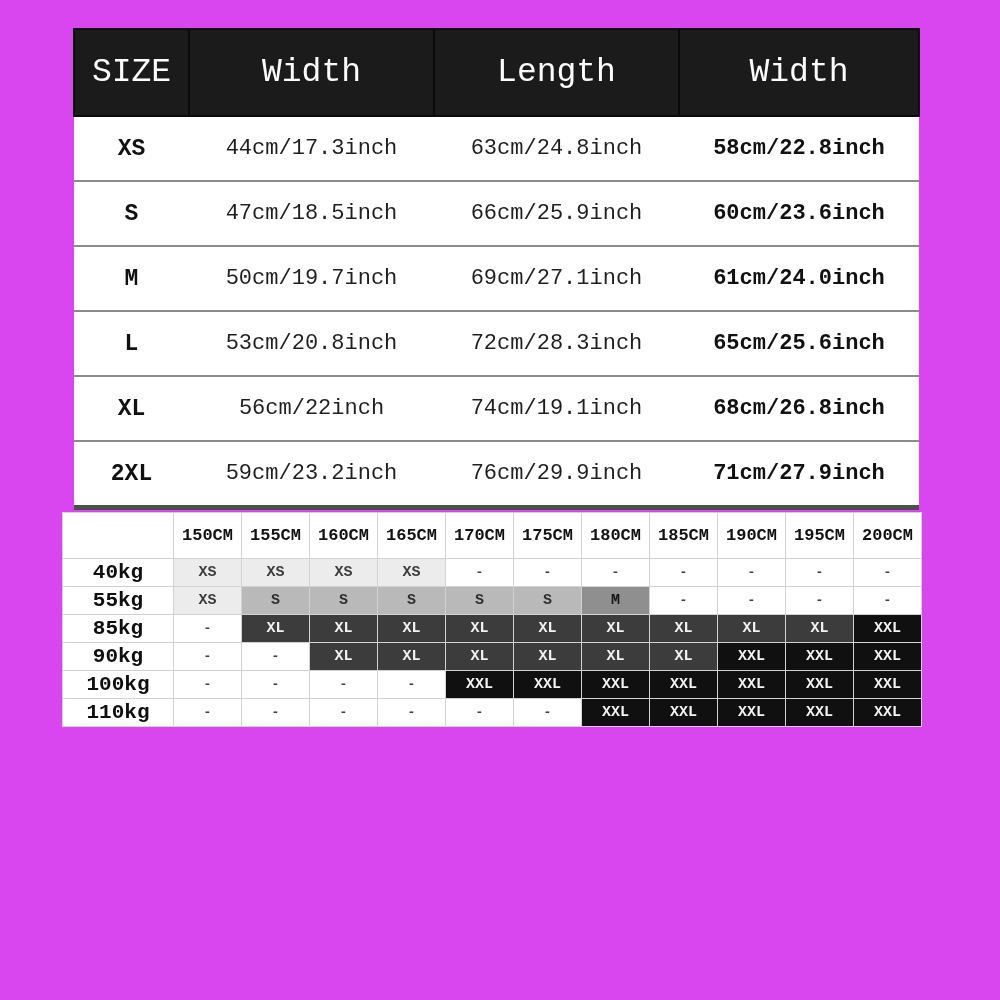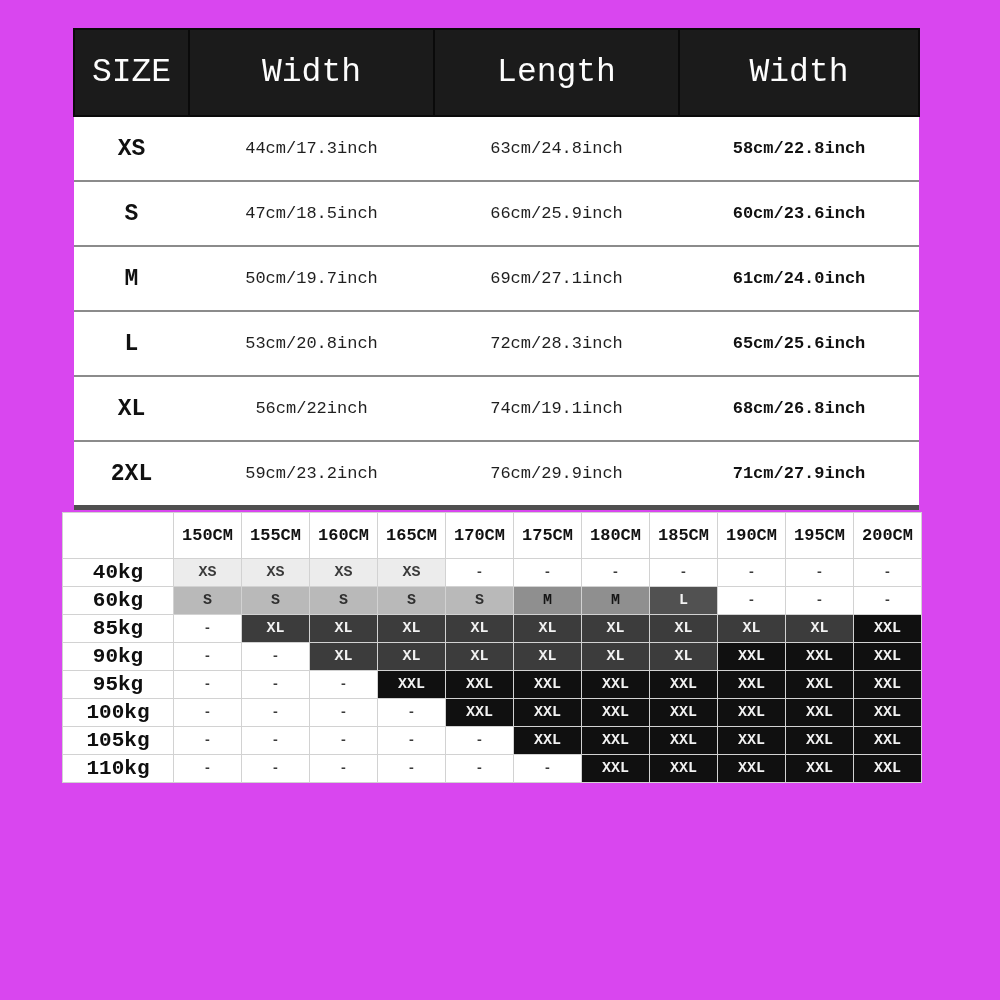--- a/index.html
+++ b/index.html
@@ -8,21 +8,21 @@
     font-family:Liberation Mono, monospace;overflow:hidden;
   }
   
   #spec{position:absolute;left:73px;top:28px;width:845px;border-collapse:collapse;table-layout:fixed;}
   #spec thead th{
     background:#1b1b1b;color:#fdfdfd;font-size:33px;font-weight:400;
     height:83px;text-align:center;vertical-align:middle;border:2px solid #0a0a0a;
   }
   #spec tbody td{
     height:61px;text-align:center;vertical-align:middle;
-    font-size:17px;color:#1f1f1f;background:#ffffff;border-bottom:2px solid #8b8b8b;
+    font-size:22px;color:#1f1f1f;background:#ffffff;border-bottom:2px solid #8b8b8b;
   }
   #spec tbody td.size{font-weight:700;font-size:23px;color:#111;}
   #spec tbody td.sleeve{font-weight:700;color:#111;}
   #spec tbody tr:last-child td{border-bottom:5px solid #4f4f4f;}
   
   #matrix{position:absolute;left:62px;top:512px;width:860px;border-collapse:collapse;table-layout:fixed;}
   #matrix th,#matrix td{border:1px solid #d2d2d2;text-align:center;vertical-align:middle;overflow:hidden;padding:0;}
   #matrix thead th{height:45px;font-size:17px;font-weight:700;color:#121212;background:#ffffff;}
   #matrix td.rowlabel{height:27px;font-size:21px;font-weight:700;color:#0f0f0f;background:#ffffff;}
   #matrix td.cell{height:27px;font-size:15px;font-weight:700;}
@@ -128,29 +128,29 @@
           <td class="cell" style="background: rgb(236, 236, 236); color: rgb(58, 58, 58);">XS</td>
           <td class="cell dash" style="background: rgb(255, 255, 255); color: rgb(58, 58, 58);">-</td>
           <td class="cell dash" style="background: rgb(255, 255, 255); color: rgb(58, 58, 58);">-</td>
           <td class="cell dash" style="background: rgb(255, 255, 255); color: rgb(58, 58, 58);">-</td>
           <td class="cell dash" style="background: rgb(255, 255, 255); color: rgb(58, 58, 58);">-</td>
           <td class="cell dash" style="background: rgb(255, 255, 255); color: rgb(58, 58, 58);">-</td>
           <td class="cell dash" style="background: rgb(255, 255, 255); color: rgb(58, 58, 58);">-</td>
           <td class="cell dash" style="background: rgb(255, 255, 255); color: rgb(58, 58, 58);">-</td>
         </tr>
         <tr>
-          <td class="rowlabel">60kg</td>
+          <td class="rowlabel">55kg</td>
+          <td class="cell" style="background: rgb(236, 236, 236); color: rgb(58, 58, 58);">XS</td>
           <td class="cell" style="background: rgb(185, 185, 185); color: rgb(46, 46, 46);">S</td>
           <td class="cell" style="background: rgb(185, 185, 185); color: rgb(46, 46, 46);">S</td>
           <td class="cell" style="background: rgb(185, 185, 185); color: rgb(46, 46, 46);">S</td>
           <td class="cell" style="background: rgb(185, 185, 185); color: rgb(46, 46, 46);">S</td>
           <td class="cell" style="background: rgb(185, 185, 185); color: rgb(46, 46, 46);">S</td>
           <td class="cell" style="background: rgb(143, 143, 143); color: rgb(20, 20, 20);">M</td>
-          <td class="cell" style="background: rgb(143, 143, 143); color: rgb(20, 20, 20);">M</td>
-          <td class="cell" style="background: rgb(81, 81, 81); color: rgb(242, 242, 242);">L</td>
+          <td class="cell dash" style="background: rgb(255, 255, 255); color: rgb(58, 58, 58);">-</td>
           <td class="cell dash" style="background: rgb(255, 255, 255); color: rgb(58, 58, 58);">-</td>
           <td class="cell dash" style="background: rgb(255, 255, 255); color: rgb(58, 58, 58);">-</td>
           <td class="cell dash" style="background: rgb(255, 255, 255); color: rgb(58, 58, 58);">-</td>
         </tr>
         <tr>
           <td class="rowlabel">85kg</td>
           <td class="cell dash" style="background: rgb(255, 255, 255); color: rgb(58, 58, 58);">-</td>
           <td class="cell" style="background: rgb(60, 60, 60); color: rgb(242, 242, 242);">XL</td>
           <td class="cell" style="background: rgb(60, 60, 60); color: rgb(242, 242, 242);">XL</td>
           <td class="cell" style="background: rgb(60, 60, 60); color: rgb(242, 242, 242);">XL</td>
@@ -170,54 +170,26 @@
           <td class="cell" style="background: rgb(60, 60, 60); color: rgb(242, 242, 242);">XL</td>
           <td class="cell" style="background: rgb(60, 60, 60); color: rgb(242, 242, 242);">XL</td>
           <td class="cell" style="background: rgb(60, 60, 60); color: rgb(242, 242, 242);">XL</td>
           <td class="cell" style="background: rgb(60, 60, 60); color: rgb(242, 242, 242);">XL</td>
           <td class="cell" style="background: rgb(60, 60, 60); color: rgb(242, 242, 242);">XL</td>
           <td class="cell" style="background: rgb(16, 16, 16); color: rgb(242, 242, 242);">XXL</td>
           <td class="cell" style="background: rgb(16, 16, 16); color: rgb(242, 242, 242);">XXL</td>
           <td class="cell" style="background: rgb(16, 16, 16); color: rgb(242, 242, 242);">XXL</td>
         </tr>
         <tr>
-          <td class="rowlabel">95kg</td>
-          <td class="cell dash" style="background: rgb(255, 255, 255); color: rgb(58, 58, 58);">-</td>
-          <td class="cell dash" style="background: rgb(255, 255, 255); color: rgb(58, 58, 58);">-</td>
-          <td class="cell dash" style="background: rgb(255, 255, 255); color: rgb(58, 58, 58);">-</td>
-          <td class="cell" style="background: rgb(16, 16, 16); color: rgb(242, 242, 242);">XXL</td>
-          <td class="cell" style="background: rgb(16, 16, 16); color: rgb(242, 242, 242);">XXL</td>
-          <td class="cell" style="background: rgb(16, 16, 16); color: rgb(242, 242, 242);">XXL</td>
-          <td class="cell" style="background: rgb(16, 16, 16); color: rgb(242, 242, 242);">XXL</td>
-          <td class="cell" style="background: rgb(16, 16, 16); color: rgb(242, 242, 242);">XXL</td>
-          <td class="cell" style="background: rgb(16, 16, 16); color: rgb(242, 242, 242);">XXL</td>
-          <td class="cell" style="background: rgb(16, 16, 16); color: rgb(242, 242, 242);">XXL</td>
-          <td class="cell" style="background: rgb(16, 16, 16); color: rgb(242, 242, 242);">XXL</td>
-        </tr>
-        <tr>
           <td class="rowlabel">100kg</td>
           <td class="cell dash" style="background: rgb(255, 255, 255); color: rgb(58, 58, 58);">-</td>
           <td class="cell dash" style="background: rgb(255, 255, 255); color: rgb(58, 58, 58);">-</td>
           <td class="cell dash" style="background: rgb(255, 255, 255); color: rgb(58, 58, 58);">-</td>
           <td class="cell dash" style="background: rgb(255, 255, 255); color: rgb(58, 58, 58);">-</td>
           <td class="cell" style="background: rgb(16, 16, 16); color: rgb(242, 242, 242);">XXL</td>
-          <td class="cell" style="background: rgb(16, 16, 16); color: rgb(242, 242, 242);">XXL</td>
-          <td class="cell" style="background: rgb(16, 16, 16); color: rgb(242, 242, 242);">XXL</td>
-          <td class="cell" style="background: rgb(16, 16, 16); color: rgb(242, 242, 242);">XXL</td>
-          <td class="cell" style="background: rgb(16, 16, 16); color: rgb(242, 242, 242);">XXL</td>
-          <td class="cell" style="background: rgb(16, 16, 16); color: rgb(242, 242, 242);">XXL</td>
-          <td class="cell" style="background: rgb(16, 16, 16); color: rgb(242, 242, 242);">XXL</td>
-        </tr>
-        <tr>
-          <td class="rowlabel">105kg</td>
-          <td class="cell dash" style="background: rgb(255, 255, 255); color: rgb(58, 58, 58);">-</td>
-          <td class="cell dash" style="background: rgb(255, 255, 255); color: rgb(58, 58, 58);">-</td>
-          <td class="cell dash" style="background: rgb(255, 255, 255); color: rgb(58, 58, 58);">-</td>
-          <td class="cell dash" style="background: rgb(255, 255, 255); color: rgb(58, 58, 58);">-</td>
-          <td class="cell dash" style="background: rgb(255, 255, 255); color: rgb(58, 58, 58);">-</td>
           <td class="cell" style="background: rgb(16, 16, 16); color: rgb(242, 242, 242);">XXL</td>
           <td class="cell" style="background: rgb(16, 16, 16); color: rgb(242, 242, 242);">XXL</td>
           <td class="cell" style="background: rgb(16, 16, 16); color: rgb(242, 242, 242);">XXL</td>
           <td class="cell" style="background: rgb(16, 16, 16); color: rgb(242, 242, 242);">XXL</td>
           <td class="cell" style="background: rgb(16, 16, 16); color: rgb(242, 242, 242);">XXL</td>
           <td class="cell" style="background: rgb(16, 16, 16); color: rgb(242, 242, 242);">XXL</td>
         </tr>
         <tr>
           <td class="rowlabel">110kg</td>
           <td class="cell dash" style="background: rgb(255, 255, 255); color: rgb(58, 58, 58);">-</td>

